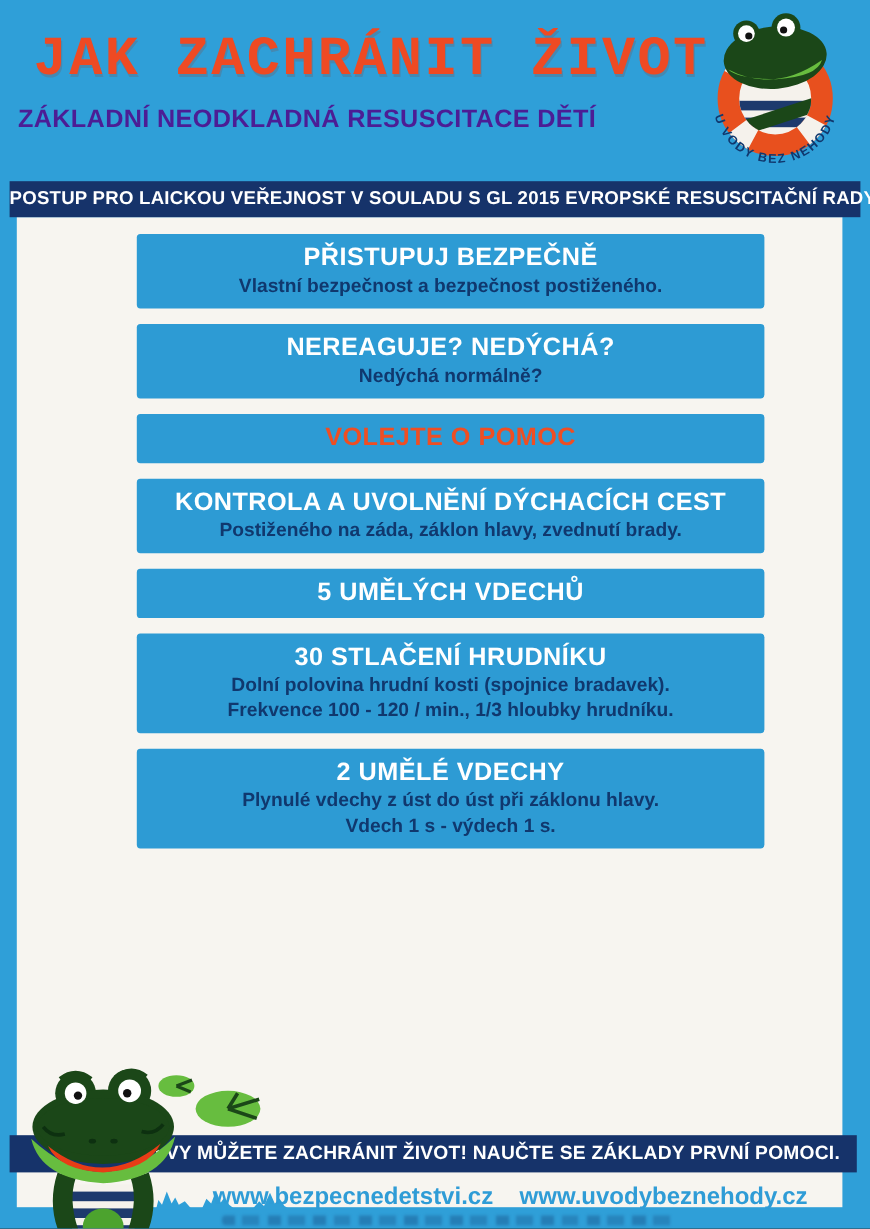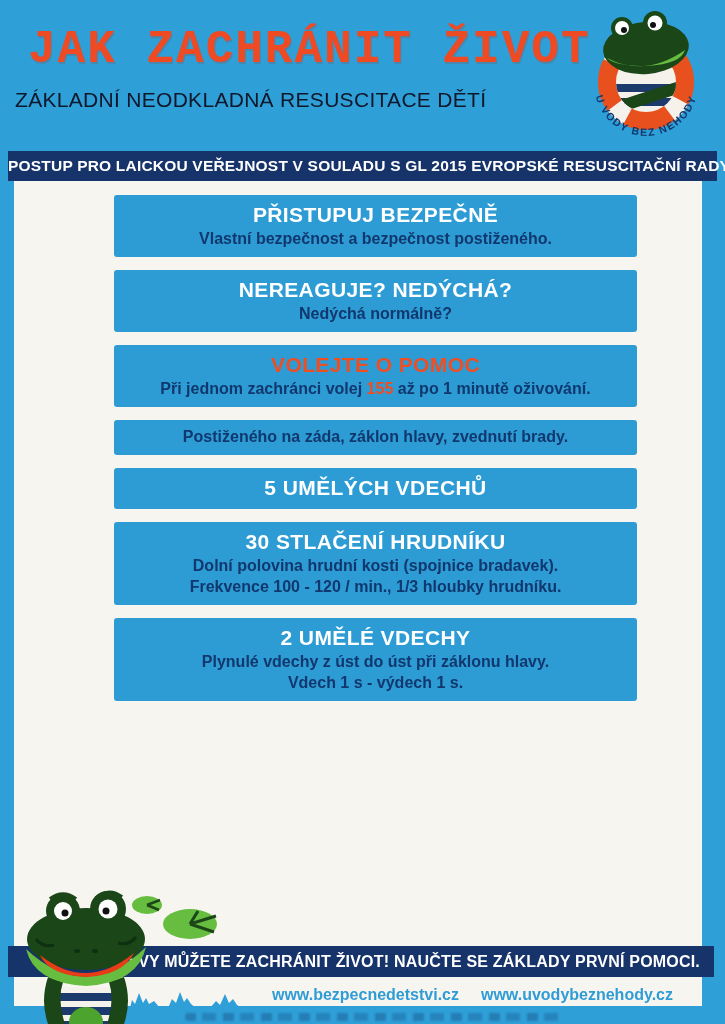--- a/index.html
+++ b/index.html
@@ -12,21 +12,21 @@
     position:absolute;left:14px;top:181px;width:688px;height:825px;
     background:#f7f5f0;z-index:1;
   }
   .headline-title{
     position:absolute;left:28px;top:24px;z-index:2;
     font-size:46px;font-weight:bold;letter-spacing:2px;color:#ee4a23;
     text-shadow:1px 2px 0 rgba(170,40,0,.18);white-space:nowrap;font-family:Liberation Mono, monospace;
   }
   .headline-sub{
     position:absolute;left:15px;top:88px;z-index:2;
-    font-size:21px;font-weight:normal;letter-spacing:.3px;color:#0f172a;white-space:nowrap;
+    font-size:21px;font-weight:bold;letter-spacing:.3px;color:#4c1d95;white-space:nowrap;
   }
   .top-banner{
     position:absolute;left:8px;top:151px;width:709px;height:30px;z-index:2;
     background:#16336a;color:#fff;font-size:15.5px;font-weight:bold;
     line-height:30px;text-align:center;letter-spacing:.2px;white-space:nowrap;
   }
   .logo{position:absolute;left:585px;top:8px;width:122px;height:132px;z-index:2;}
   .steps{
     position:absolute;left:88px;top:195px;width:549px;z-index:2;
     display:flex;flex-direction:column;gap:13px;
@@ -40,21 +40,21 @@
   .step-line{font-size:16px;font-weight:bold;color:#10386e;line-height:21px;white-space:nowrap;}
   .accent-text{color:#ef4e23;}
   .bottom-banner{
     position:absolute;left:8px;top:946px;width:706px;height:31px;z-index:2;
     background:#16336a;color:#fff;font-size:16px;font-weight:bold;
     line-height:31px;text-align:right;padding-right:14px;box-sizing:border-box;
     letter-spacing:.2px;white-space:nowrap;
   }
   .links-row{
     position:absolute;top:986px;right:52px;z-index:3;display:flex;gap:22px;
-    font-size:16px;font-weight:bold;color:#2f9cd6;white-space:nowrap;
+    font-size:20px;font-weight:bold;color:#2f9cd6;white-space:nowrap;
   }
   .lily{position:absolute;left:128px;top:893px;z-index:3;}
   .frog{position:absolute;left:16px;top:887px;z-index:4;}
   .splash{position:absolute;left:130px;top:982px;z-index:2;}
   .footer-smudge{
     position:absolute;left:185px;top:1013px;width:380px;height:8px;z-index:2;
     background:repeating-linear-gradient(90deg,
       rgba(16,56,110,.32) 0 11px, rgba(16,56,110,0) 11px 17px,
       rgba(16,56,110,.26) 17px 31px, rgba(16,56,110,0) 31px 38px);
     filter:blur(1.2px);border-radius:3px;
@@ -110,24 +110,24 @@
       <div class="step-line">Vlastní bezpečnost a bezpečnost postiženého.</div>
     </div>
 
     <div class="step">
       <div class="step-title">NEREAGUJE? NEDÝCHÁ?</div>
       <div class="step-line">Nedýchá normálně?</div>
     </div>
 
     <div class="step">
       <div class="step-title accent">VOLEJTE O POMOC</div>
-      <div class="step-line"><span>Při jednom zachránci volej </span><span class="accent-text">155</span><span> až po 1 minutě oživování.</span></div>
-    </div>
-
-    <div class="step">
+    </div>
+
+    <div class="step">
+      <div class="step-title">KONTROLA A UVOLNĚNÍ DÝCHACÍCH CEST</div>
       <div class="step-line">Postiženého na záda, záklon hlavy, zvednutí brady.</div>
     </div>
 
     <div class="step">
       <div class="step-title">5 UMĚLÝCH VDECHŮ</div>
     </div>
 
 
     <div class="step">
       <div class="step-title">30 STLAČENÍ HRUDNÍKU</div>

